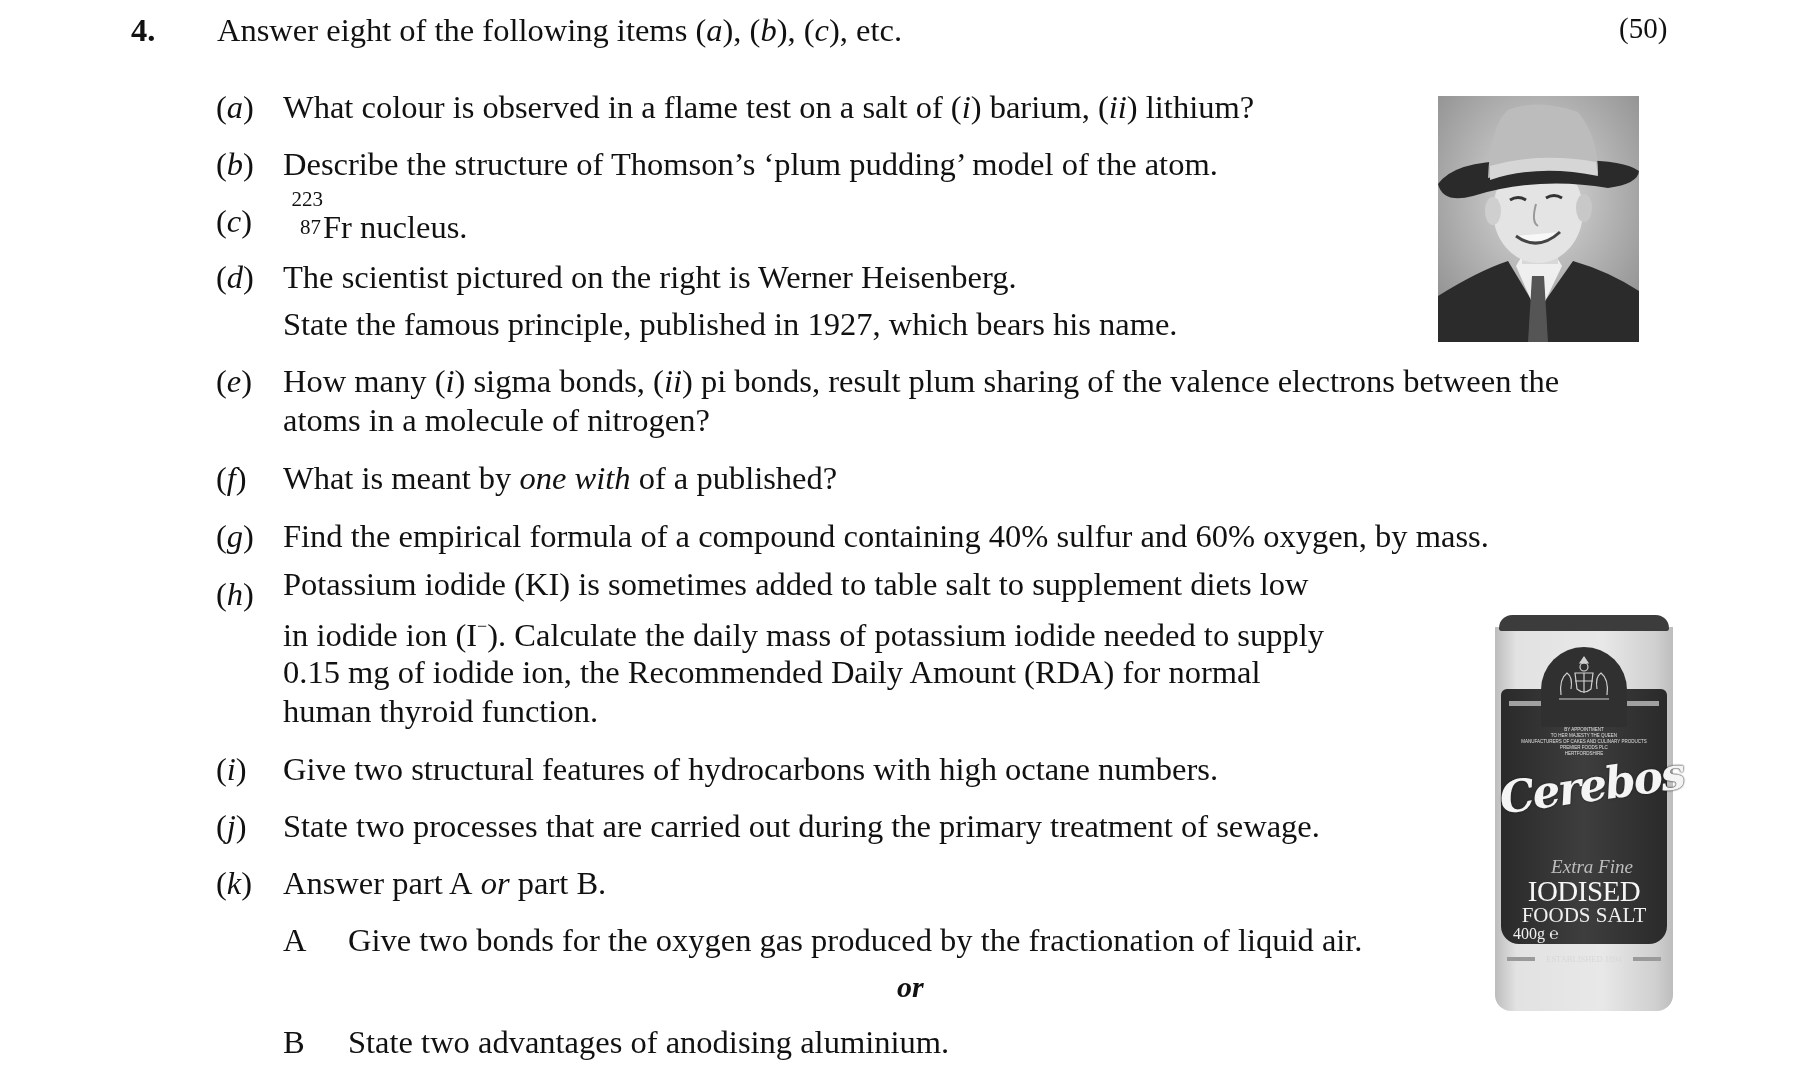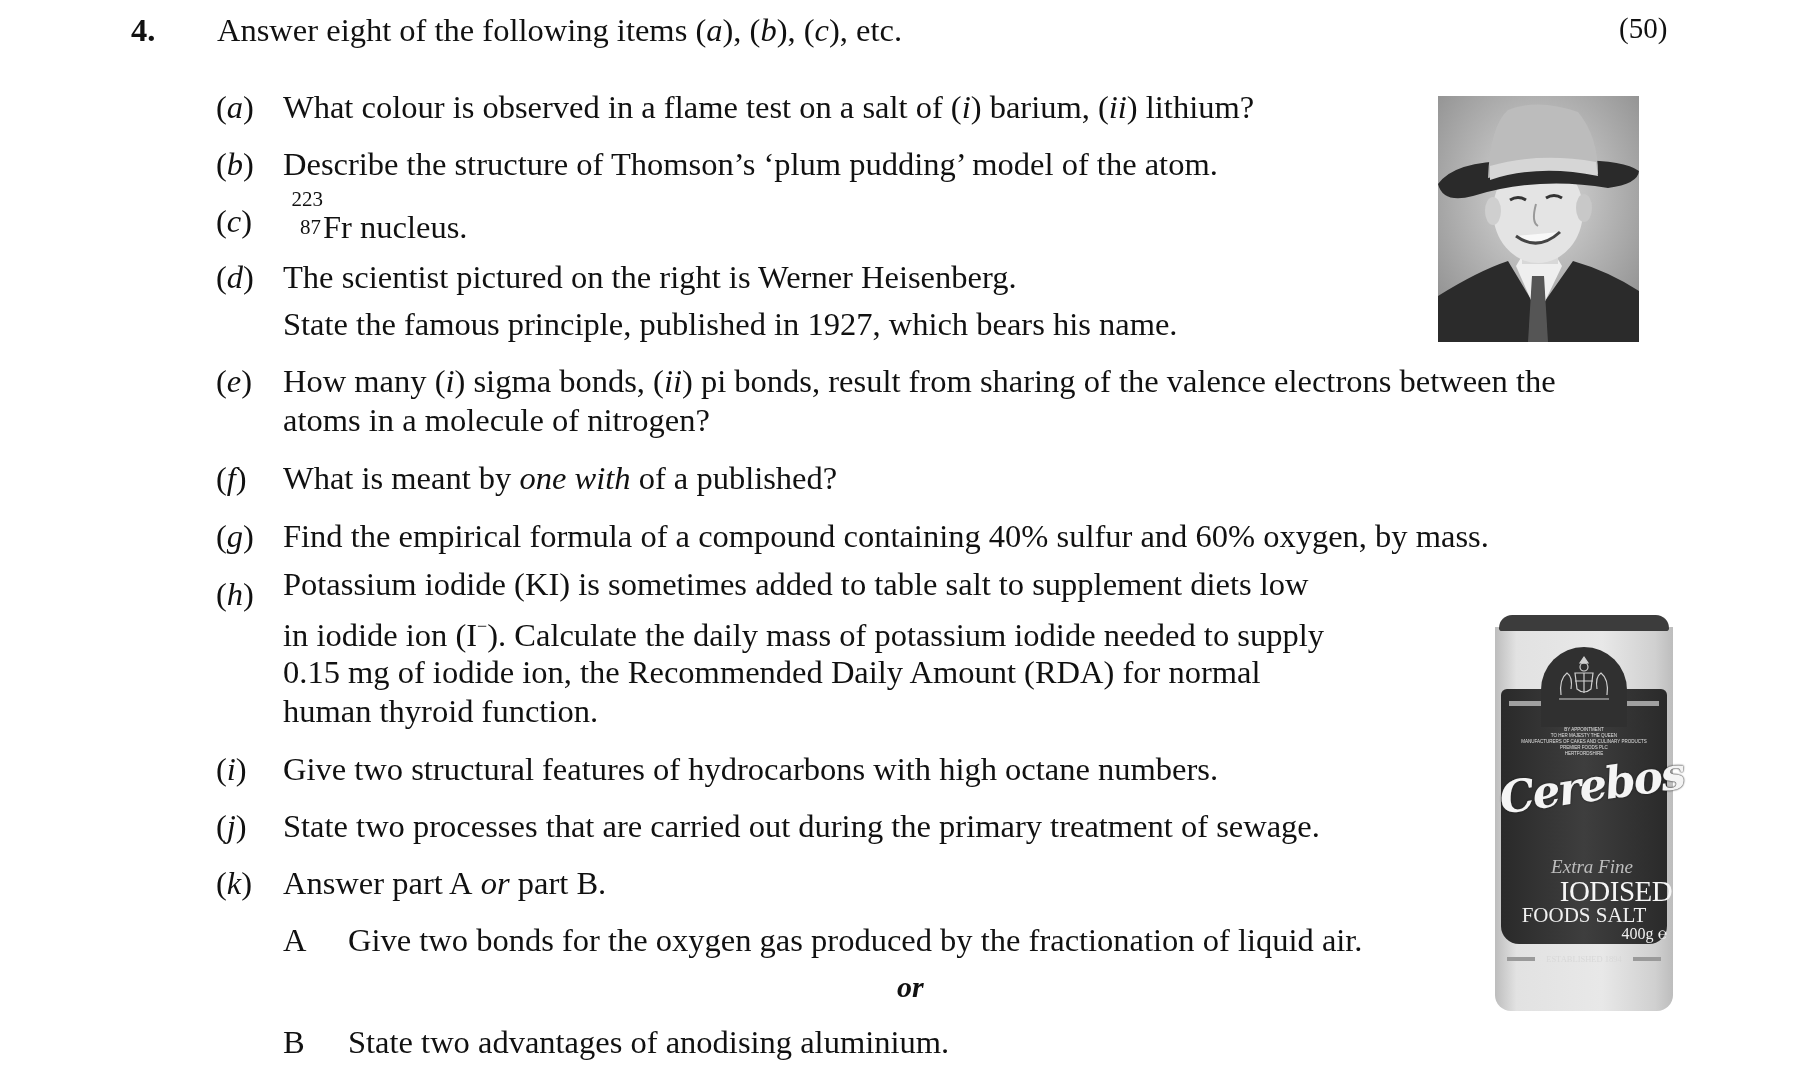--- a/index.html
+++ b/index.html
@@ -33,23 +33,23 @@
   .can { position: absolute; left: 1495px; top: 615px; width: 178px; height: 398px; }
   .can-lid { position: absolute; left: 4px; top: 0; width: 170px; height: 16px; background: #3c3c3c; border-radius: 14px 14px 3px 3px; }
   .can-body { position: absolute; left: 0; top: 12px; width: 178px; height: 384px; background: linear-gradient(90deg,#bdbdbd 0%,#e2e2e2 12%,#e8e8e8 60%,#d0d0d0 90%,#bdbdbd 100%); border-radius: 0 0 16px 16px; }
   .label-panel { position: absolute; left: 6px; top: 74px; width: 166px; height: 255px; background: linear-gradient(90deg,#2a2a2a,#3e3e3e 50%,#2a2a2a); border-radius: 6px 6px 18px 18px; }
   .crest-dome { position: absolute; left: 46px; top: 32px; width: 86px; height: 80px; background: #303030; border-radius: 43px 43px 0 0; }
   .crest { position: absolute; left: 58px; top: 40px; width: 62px; height: 48px; }
   .stripe { position: absolute; top: 86px; height: 5px; background: #a0a0a0; }
   .fine { position: absolute; left: 6px; width: 166px; text-align: center; color: #e0e0e0; font-family: "Liberation Sans", sans-serif; font-size: 4.5px; line-height: 6px; top: 112px; }
   .brand { position: absolute; left: 4px; width: 170px; text-align: center; top: 150px; font-family: "DejaVu Serif", serif; font-style: italic; font-weight: bold; font-size: 44px; color: #f4f4f4; transform: rotate(-8deg); letter-spacing: -2px; text-shadow: 0 0 2px #000, 0 0 1px #999; line-height: 1; }
   .extra { position: absolute; left: 6px; width: 182px; text-align: center; top: 242px; font-family: "Liberation Serif", serif; font-style: italic; font-size: 19px; color: #bdbdbd; line-height: 1; }
-  .iodised { position: absolute; left: 6px; width: 166px; text-align: center; top: 262px; font-family: "Liberation Serif", serif; font-size: 29px; color: #f6f6f6; line-height: 1; letter-spacing: -0.5px; padding-left: 32px; }
+  .iodised { position: absolute; left: 6px; width: 166px; text-align: center; top: 262px; font-family: "Liberation Serif", serif; font-size: 29px; color: #f6f6f6; line-height: 1; letter-spacing: -0.5px; }
   .tablesalt { position: absolute; left: 6px; width: 166px; text-align: center; top: 290px; font-family: "Liberation Serif", serif; font-size: 21px; color: #f0f0f0; line-height: 1; }
-  .weight { position: absolute; left: 6px; width: 166px; text-align: right; top: 311px; font-family: "Liberation Serif", serif; font-size: 16px; color: #f0f0f0; line-height: 1; }
+  .weight { position: absolute; left: 18px; width: 166px; text-align: left; top: 311px; font-family: "Liberation Serif", serif; font-size: 16px; color: #f0f0f0; line-height: 1; }
   .estab-wrap { position: absolute; left: 12px; top: 339px; width: 154px; height: 10px; }
   .estab-bar { position: absolute; top: 3px; height: 4px; background: #9a9a9a; }
   .estab { position: absolute; left: 0; width: 154px; text-align: center; top: 0; font-family: "Liberation Serif", serif; font-size: 8.5px; color: #d8d8d8; line-height: 10px; }
 </style>
 </head>
 <body>
 
 <div class="line qnum" style="left:131px; top:14px;">4.</div>
 <div class="line" style="left:217px; top:14px;">
   <span>Answer </span><b>eight</b><span> of the following items (</span><i>a</i><span>), (</span><i>b</i><span>), (</span><i>c</i><span>), etc.</span>
@@ -105,21 +105,21 @@
 
     <path d="M0 88 Q20 60 100 66 Q180 60 201 75 Q200 88 170 92 Q100 80 35 100 Q5 108 0 88 Z" fill="#2a2a2a"></path>
 
     <path d="M50 82 Q52 30 70 14 Q100 2 140 16 Q160 40 160 78 Q100 68 50 82 Z" fill="#bcbcbc"></path>
     <path d="M52 70 Q100 56 158 66 L160 80 Q100 68 52 84 Z" fill="#d6d6d6"></path>
   </svg>
 </div>
 
 <div class="lbl" style="left:216px; top:365px;">(<i>e</i>)</div>
 <div class="txt" style="left:283px; top:365px;">
-  <span>How many (</span><i>i</i><span>) sigma bonds, (</span><i>ii</i><span>) pi bonds, result from sharing of the valence electrons between the</span>
+  <span>How many (</span><i>i</i><span>) sigma bonds, (</span><i>ii</i><span>) pi bonds, result plum sharing of the valence electrons between the</span>
 </div>
 <div class="txt" style="left:283px; top:404px;">atoms in a molecule of nitrogen?</div>
 
 <div class="lbl" style="left:216px; top:462px;">(<i>f</i>)</div>
 <div class="txt" style="left:283px; top:462px;">
   <span>What is meant by </span><i>one with</i><span> of a published?</span>
 </div>
 
 <div class="lbl" style="left:216px; top:520px;">(<i>g</i>)</div>
 <div class="txt" style="left:283px; top:520px;">Find the empirical formula of a compound containing 40% sulfur and 60% oxygen, by mass.</div>

